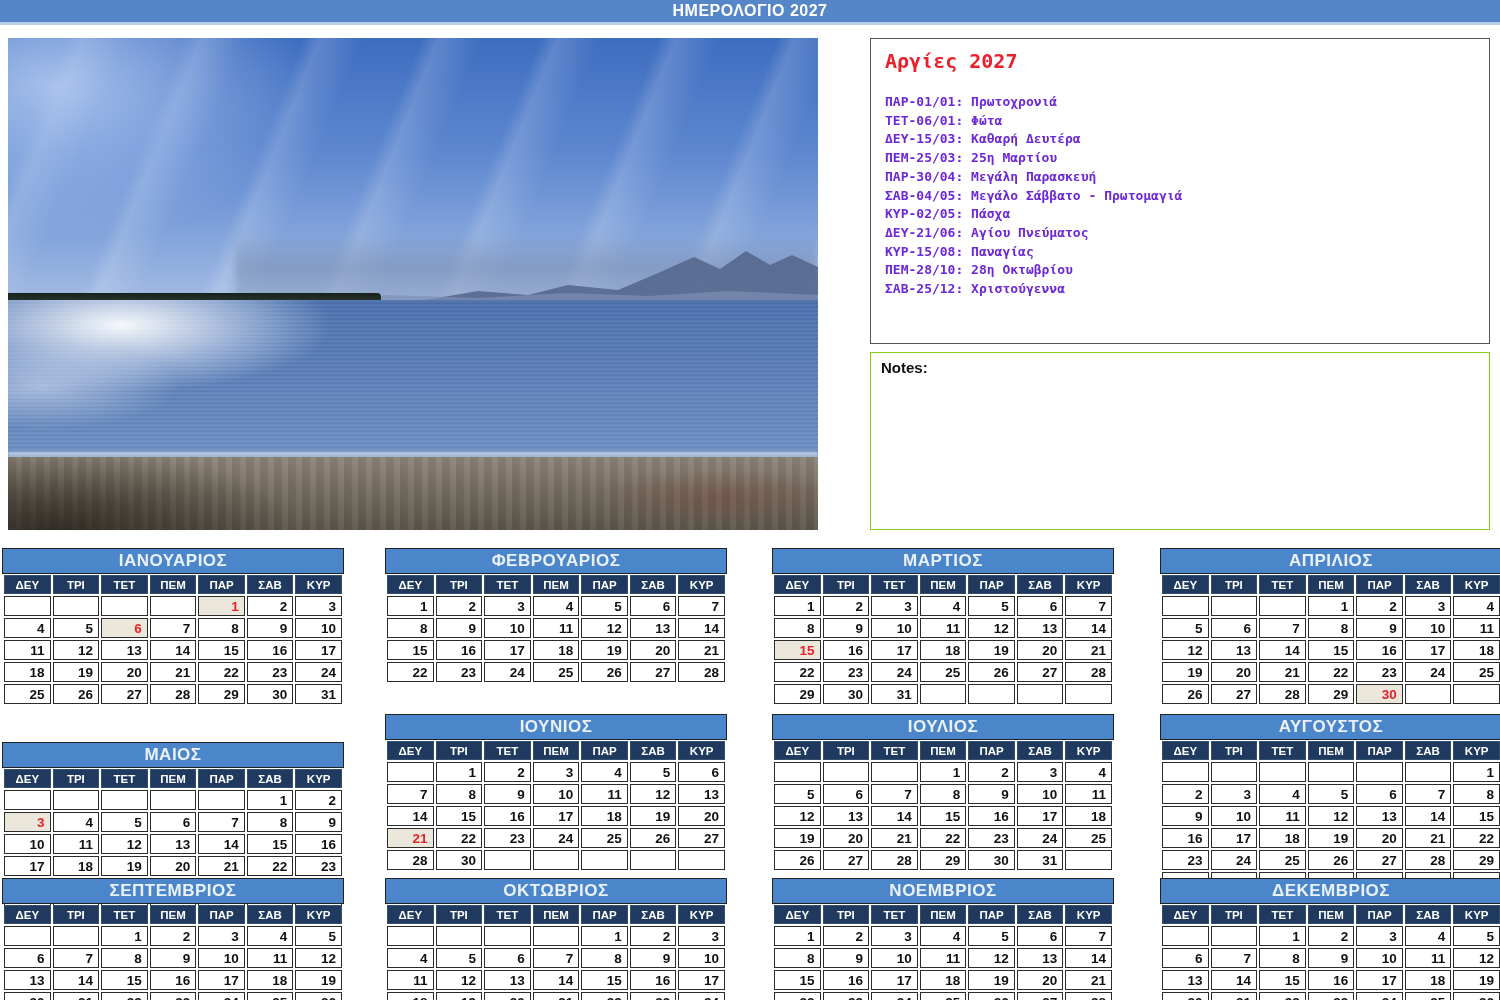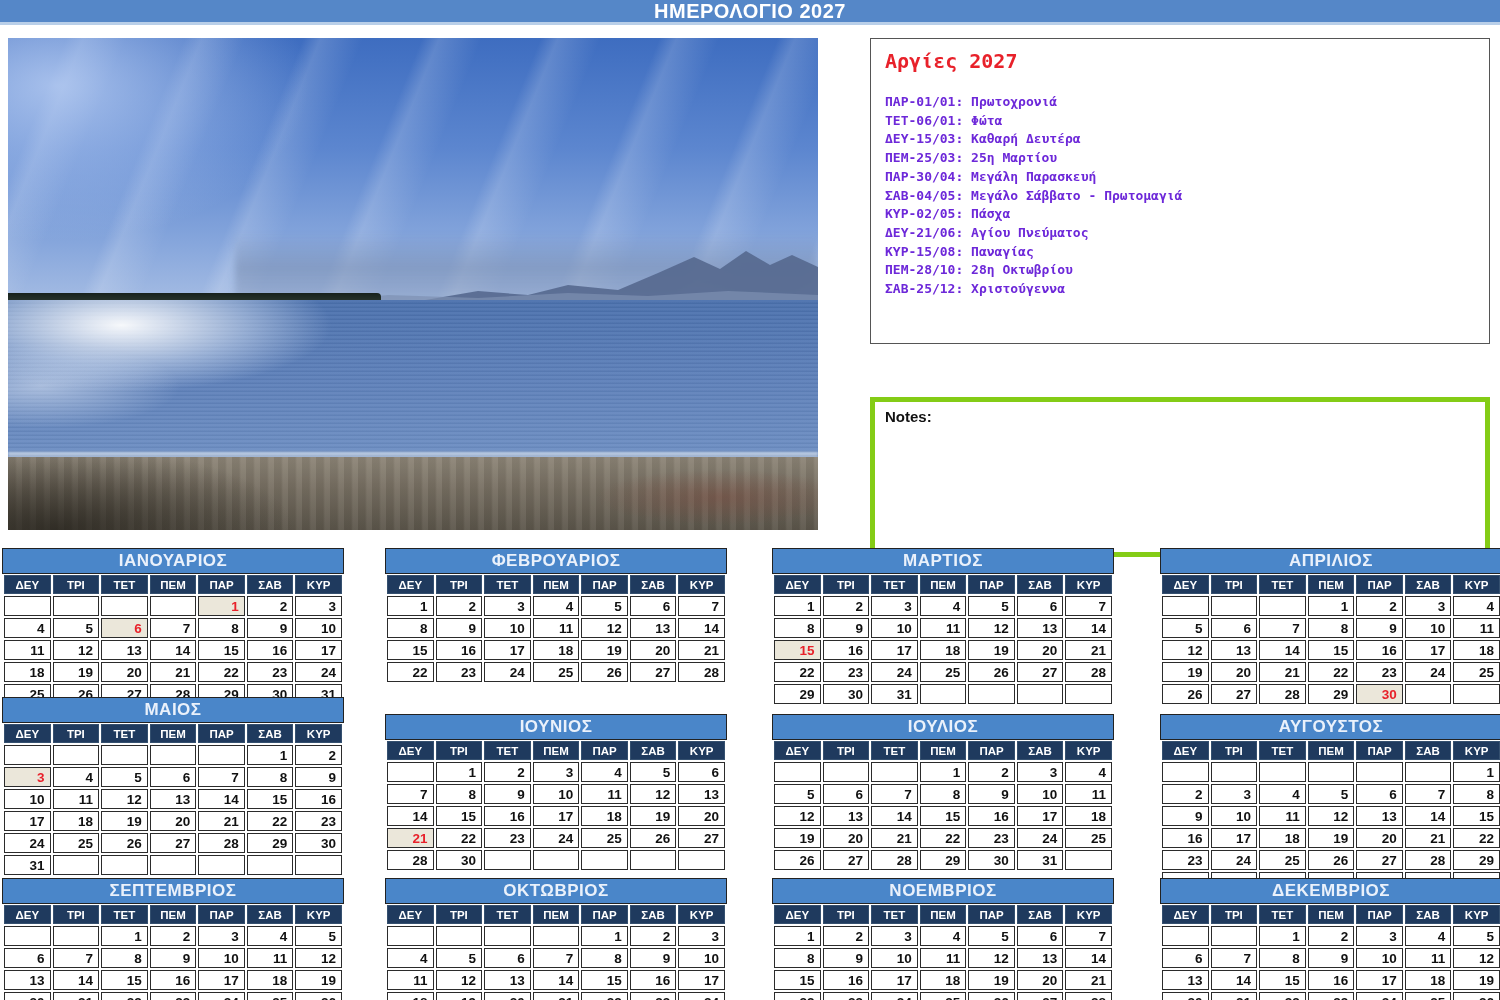--- a/index.html
+++ b/index.html
@@ -7,21 +7,21 @@
     width:1500px;height:1000px;position:relative;overflow:hidden;
     background:#ffffff;font-family:"Liberation Sans",sans-serif;
   }
   
   .titlebar{
     position:absolute;left:0;top:0;width:1500px;height:22px;
     background:var(--titlebar,#5587c8);
     border-bottom:3px solid #b9cfe9;
     display:flex;align-items:center;justify-content:center;
   }
-  .titlebar span{color:#fff;font-weight:bold;font-size:20px;letter-spacing:.5px;}
+  .titlebar span{color:#fff;font-weight:bold;font-size:16px;letter-spacing:.5px;}
   
   .photo{
     position:absolute;left:8px;top:38px;width:810px;height:492px;
     overflow:hidden;background:#5b82c4;
   }
   .photo .sky{
     position:absolute;left:0;top:0;width:100%;height:262px;
     background:
       radial-gradient(ellipse 420px 260px at 6% 18%, rgba(190,210,245,.8), rgba(190,210,245,0) 60%),
       repeating-linear-gradient(112deg, rgba(255,255,255,0) 0 54px, rgba(255,255,255,.16) 70px, rgba(255,255,255,0) 110px),
@@ -67,22 +67,22 @@
   }
   .holtitle{
     font-family:"DejaVu Sans Mono",monospace;font-weight:bold;font-size:20px;
     color:var(--red,#e8212a);margin:2px 0 20px 0;
   }
   .holitem{
     font-family:"DejaVu Sans Mono",monospace;font-weight:bold;font-size:13px;
     color:#6d28d9;line-height:18.7px;white-space:pre;
   }
   .notesbox{
-    position:absolute;left:870px;top:352px;width:620px;height:160px;
-    border:5px solid #84cc16;background:#fff;box-sizing:border-box;padding:6px 10px;margin-top:45px;
+    position:absolute;left:870px;top:352px;width:620px;height:178px;
+    border:1px solid #84cc16;background:#fff;box-sizing:border-box;padding:6px 10px;
   }
   .noteslabel{font-weight:bold;font-size:15px;color:#111;}
   
   .month{position:absolute;width:342px;}
   .mtitle{
     box-sizing:border-box;width:342px;height:26px;
     background:var(--month-header,#4a86c9);border:1px solid #222;
     color:#eaf1fb;font-weight:bold;font-size:17px;
     display:flex;align-items:center;justify-content:center;letter-spacing:.5px;
   }
@@ -371,21 +371,21 @@
           <td class="day">27</td>
           <td class="day">28</td>
           <td class="day">29</td>
           <td class="day hol">30</td>
           <td class="day we"></td>
           <td class="day we"></td>
         </tr>
       </tbody>
     </table>
   </div>
-<div class="month" style="left: 2px; top: 697px;">
+<div class="month" style="left: 2px; top: 742px;">
     <div class="mtitle">ΜΑΙΟΣ</div>
     <table class="mtable">
       <tbody>
         <tr>
           <th>ΔΕΥ</th>
           <th>ΤΡΙ</th>
           <th>ΤΕΤ</th>
           <th>ΠΕΜ</th>
           <th>ΠΑΡ</th>
           <th>ΣΑΒ</th>

